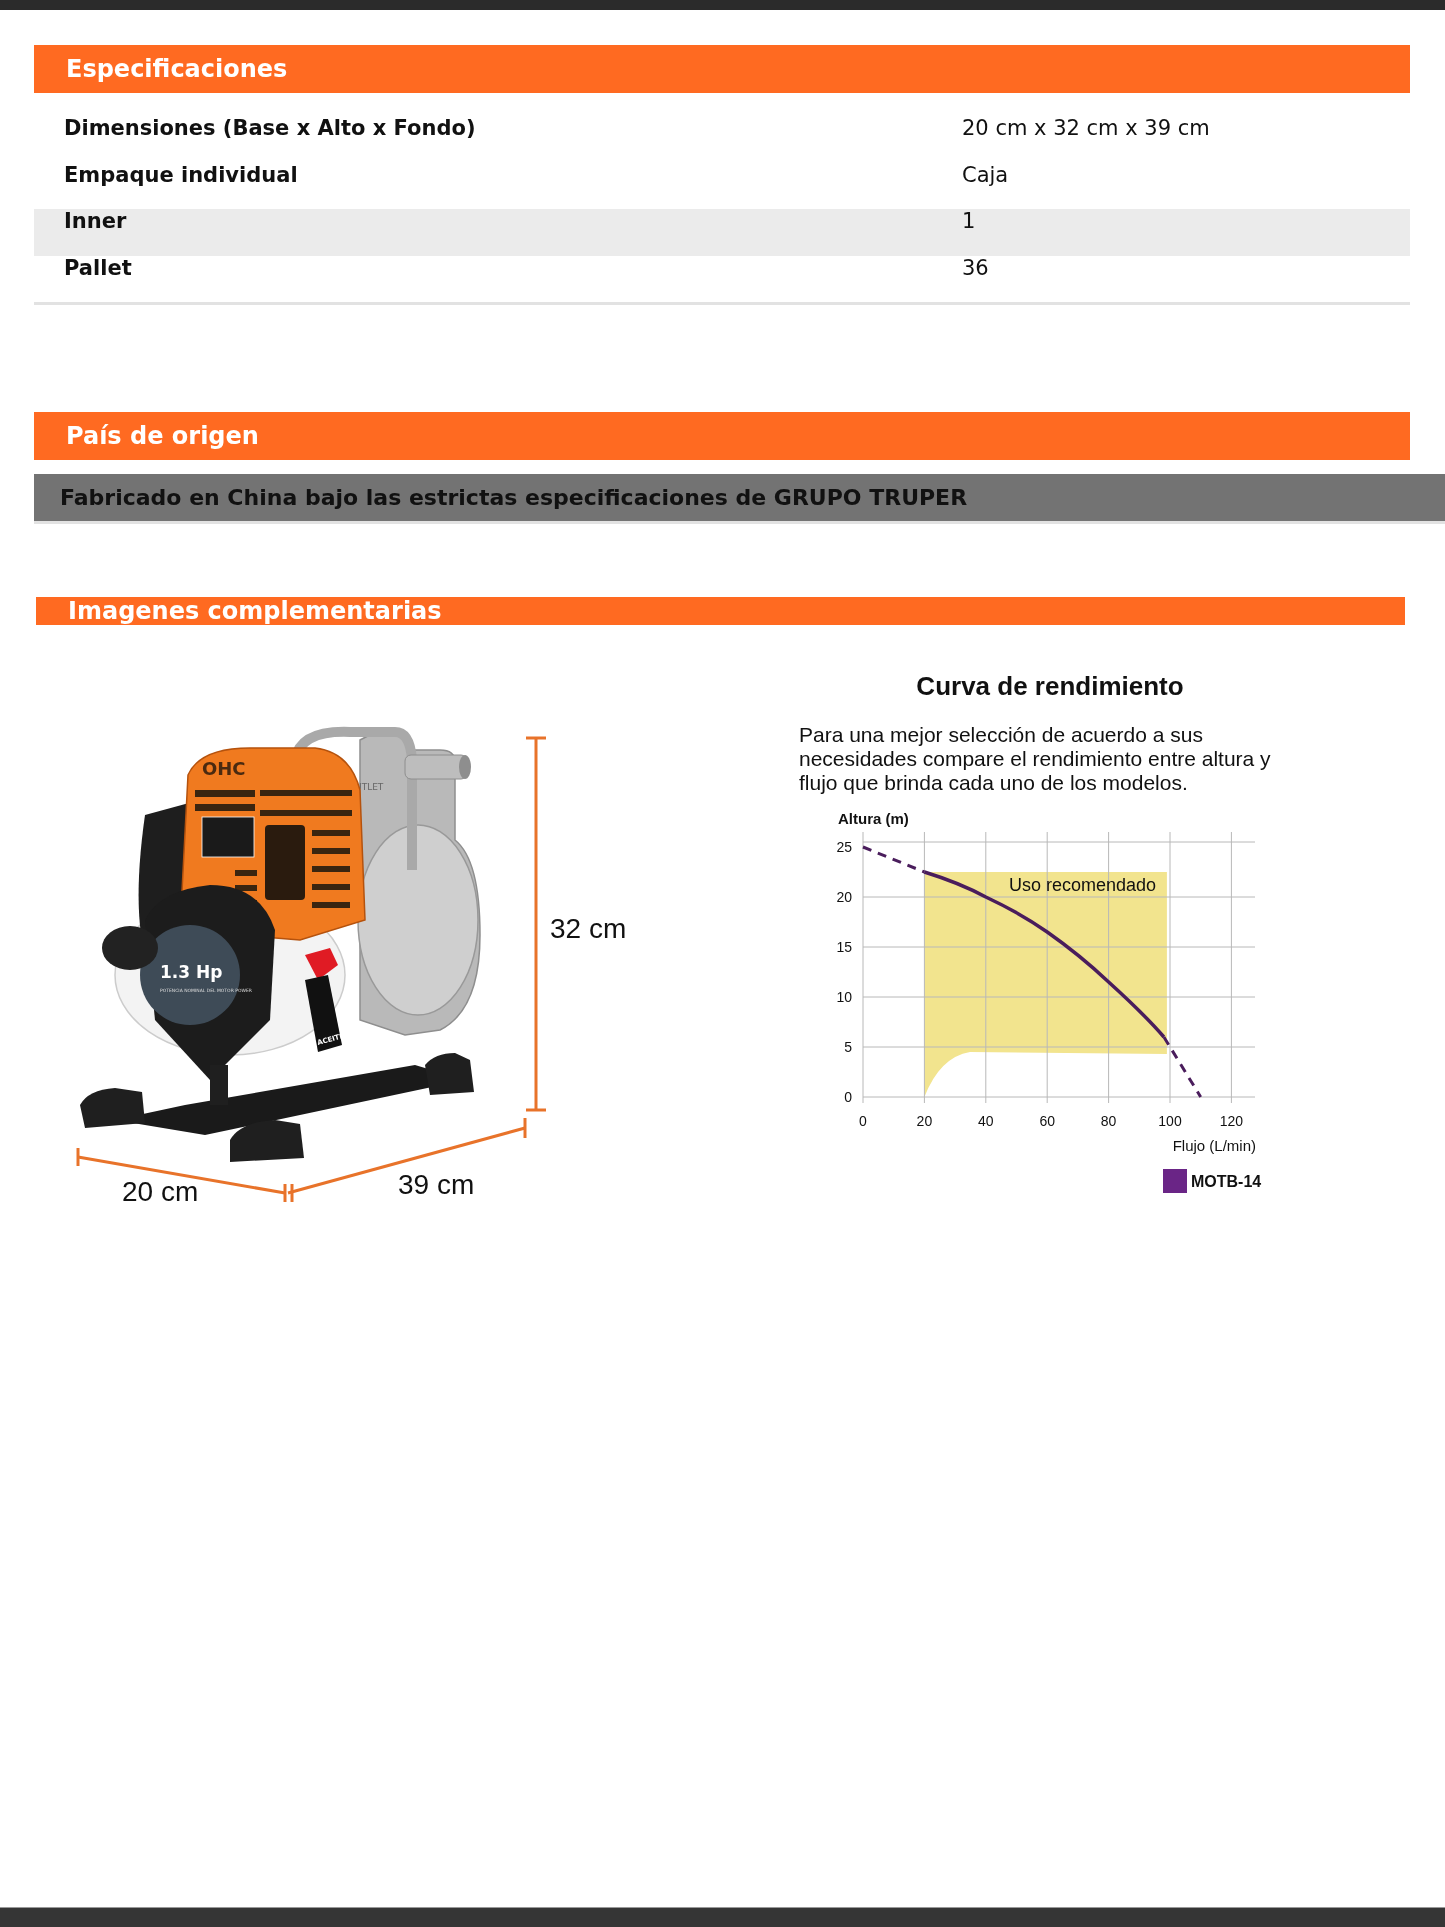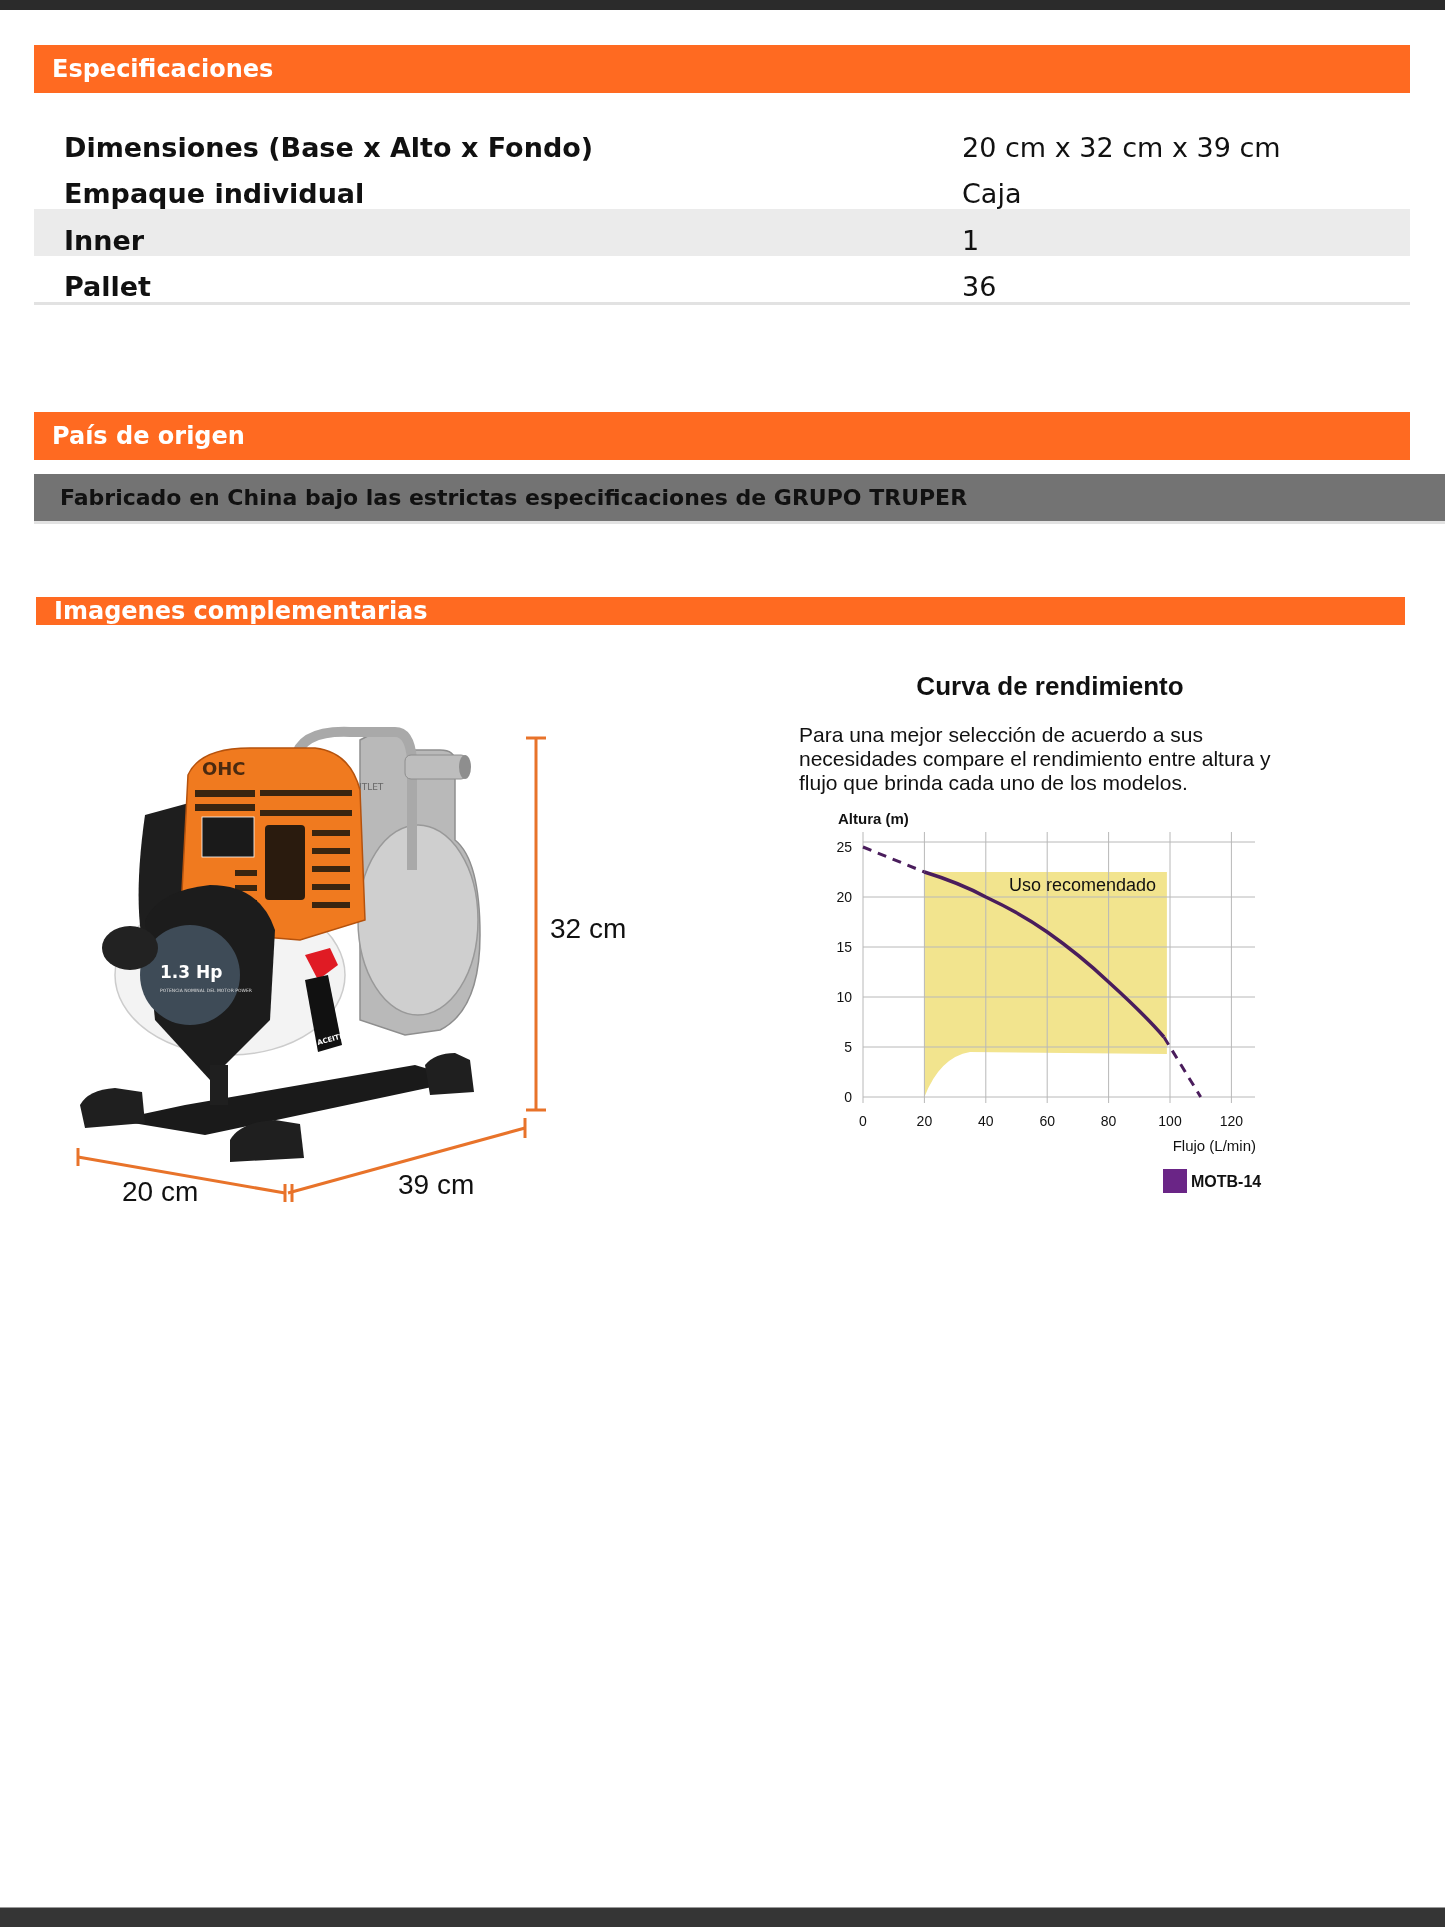--- a/index.html
+++ b/index.html
@@ -5,25 +5,25 @@
   * { box-sizing: border-box; margin: 0; padding: 0; }
   html, body { width: 1445px; height: 1927px; background: #ffffff; overflow: hidden; }
   body { position: relative; font-family: "DejaVu Sans", sans-serif; color: #111; }
 
   .topbar { position: absolute; left: 0; top: 0; width: 1445px; height: 10px; background: #2b2b2b; }
   .bottombar { position: absolute; left: 0; top: 1907px; width: 1445px; height: 20px; background: #353535; border-top: 1px solid #999; }
 
   .section-header {
     position: absolute; background: #ff6a21; color: #fff;
     font-weight: bold; font-size: 24px; display: flex; align-items: center;
-    padding-left: 18px;
+    padding-left: 32px;
   }
 
   .spec-table { position: absolute; left: 34px; top: 116px; width: 1376px; border-bottom: 3px solid #e2e2e2; }
-  .spec-row { display: flex; height: 46.5px; align-items: flex-end; font-size: 27px; }
+  .spec-row { display: flex; height: 46.5px; align-items: flex-start; font-size: 21px; }
   .spec-row.alt { background: #ebebeb; }
   .spec-label { width: 928px; padding-left: 30px; font-weight: bold; }
   .spec-value { flex: 1; }
 
   .origin-box {
     position: absolute; left: 34px; top: 474px; width: 1436px; height: 50px;
     background: #737373; border-bottom: 3px solid #e2e2e2;
     display: flex; align-items: center; padding-left: 26px;
     font-weight: bold; font-size: 22px;
   }

